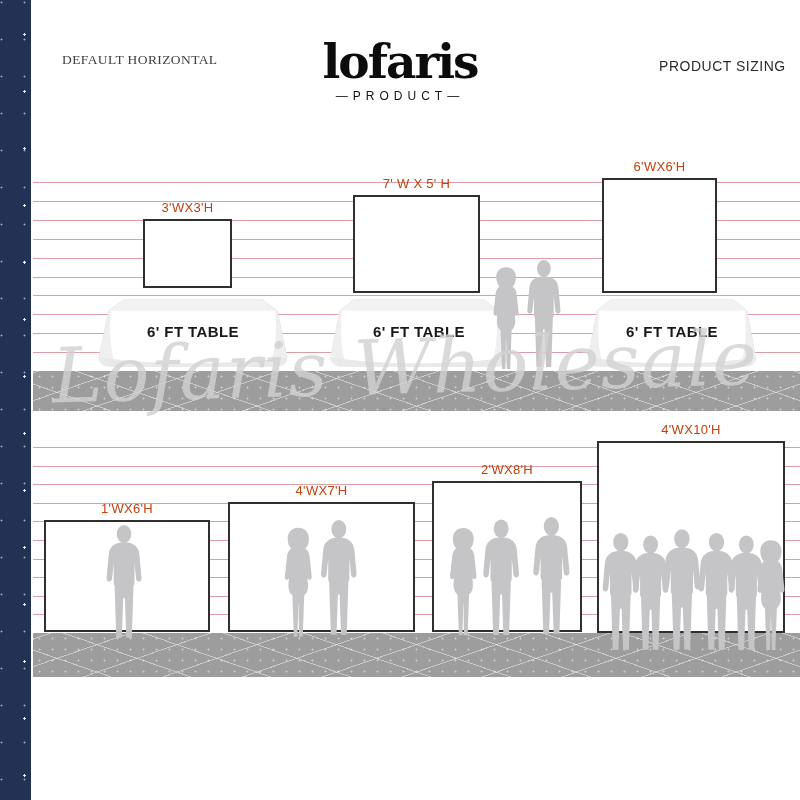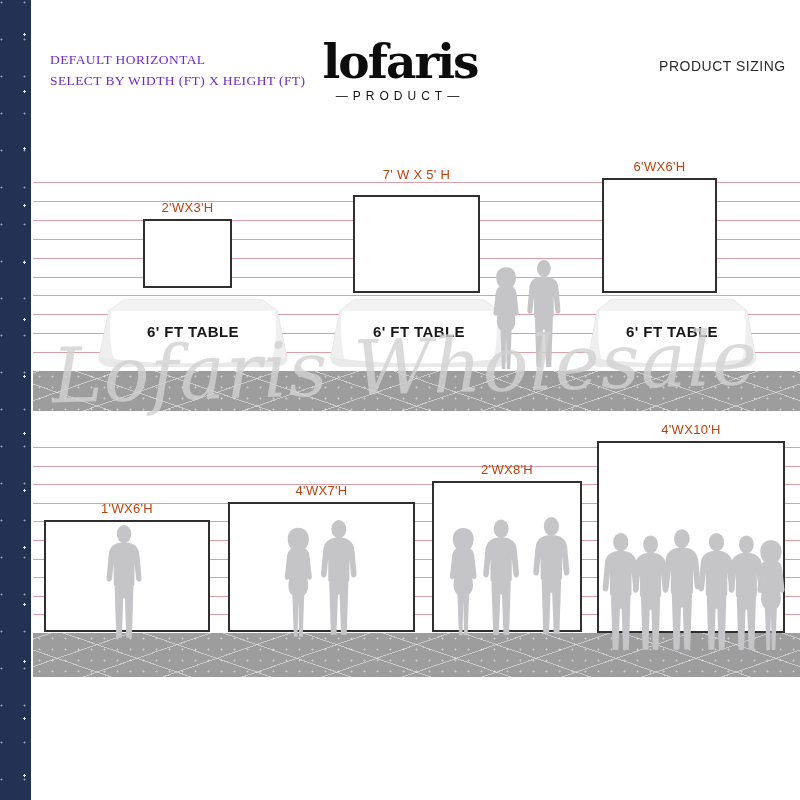--- a/index.html
+++ b/index.html
@@ -3,23 +3,23 @@
 <meta charset="utf-8">
 <style>
   html,body{margin:0;padding:0;}
   body{
     width:800px;height:800px;position:relative;overflow:hidden;
     background:#ffffff;
     font-family:"Liberation Sans", sans-serif;
   }
   
   .tagline{
-    position:absolute;left:50px;top:50px;z-index:8;
+    position:absolute;left:62px;top:50px;z-index:8;
     font-family:"Liberation Serif", serif;
-    font-size:13.5px;color:#6d28d9;line-height:1.55;letter-spacing:.4px;
+    font-size:13.5px;color:#404040;line-height:1.55;letter-spacing:.4px;text-align:center;
   }
   .logo{
     position:absolute;left:285px;top:34px;width:230px;text-align:center;z-index:8;
     font-family:"DejaVu Serif", serif;font-weight:700;
     font-size:47px;color:#0c0c0c;letter-spacing:-2px;
   }
   .logo-sub{
     position:absolute;left:285px;top:89px;width:230px;text-align:center;z-index:8;
     font-size:12px;letter-spacing:5px;color:#141414;font-weight:500;
   }
@@ -79,21 +79,20 @@
     transform:rotate(-1.5deg);letter-spacing:1px;pointer-events:none;
   }
 </style>
 </head>
 <body>
 
 <div class="navy-strip"></div>
 
 <div class="tagline">
   <span style="display:block">DEFAULT HORIZONTAL</span>
-  <span style="display:block">SELECT BY WIDTH (FT) X HEIGHT (FT)</span>
 </div>
 
 <div class="logo">lofaris</div>
 <div class="logo-sub">—PRODUCT—</div>
 <div class="product-sizing">PRODUCT SIZING</div>
 
 <div id="scene">
     <div class="wall-line" style="top: 182px;"></div>
     <div class="ruler-label" style="top: 182px;">10'</div>
     <div class="wall-line" style="top: 201px;"></div>
@@ -109,23 +108,23 @@
     <div class="wall-line" style="top: 295px;"></div>
     <div class="ruler-label" style="top: 295px;">4'</div>
     <div class="wall-line" style="top: 314px;"></div>
     <div class="ruler-label" style="top: 314px;">3'</div>
     <div class="wall-line" style="top: 333px;"></div>
     <div class="ruler-label" style="top: 333px;">2'</div>
     <div class="wall-line" style="top: 352px;"></div>
     <div class="ruler-label" style="top: 352px;">1'</div>
     <div class="floor" style="top: 371px; height: 40px;"></div>
     <div class="backdrop" style="left: 143px; top: 219px; width: 89px; height: 69px;"></div>
-    <div class="backdrop-label" style="left: 187.5px; top: 200px;">2'WX3'H</div>
+    <div class="backdrop-label" style="left: 187.5px; top: 200px;">3'WX3'H</div>
     <div class="backdrop" style="left: 353px; top: 195px; width: 127px; height: 98px;"></div>
-    <div class="backdrop-label" style="left: 416.5px; top: 167px; text-align: center;">7' W X 5' H</div>
+    <div class="backdrop-label" style="left: 416.5px; top: 176px; text-align: center;">7' W X 5' H</div>
     <div class="backdrop" style="left: 602px; top: 178px; width: 115px; height: 115px;"></div>
     <div class="backdrop-label" style="left: 659.5px; top: 159px;">6'WX6'H</div>
     <div class="table-wrap" style="left: 94px; top: 297px; width: 198px; height: 76px;">
       <svg viewBox="0 0 200 78" preserveAspectRatio="none">
         <path d="M30,3 L170,3 L185,14 L194,58 C197,67 191,71 183,71 L17,71 C9,71 3,67 6,58 L15,14 Z" fill="#ffffff" stroke="#dedee0" stroke-width="1"></path>
         <path d="M30,3 L170,3 L185,14 L15,14 Z" fill="#f2f2f3"></path>
         <path d="M15,14 L6,58 C3,67 9,71 17,71 L24,71 C17,63 15,38 17,14 Z" fill="#efeff0"></path>
         <path d="M185,14 L194,58 C197,67 191,71 183,71 L176,71 C183,63 185,38 183,14 Z" fill="#efeff0"></path>
         <path d="M6,62 C60,70 140,70 194,62 L194,64 C191,70 186,71 183,71 L17,71 C14,71 9,70 6,64 Z" fill="#e9e9ea"></path>
       </svg>

